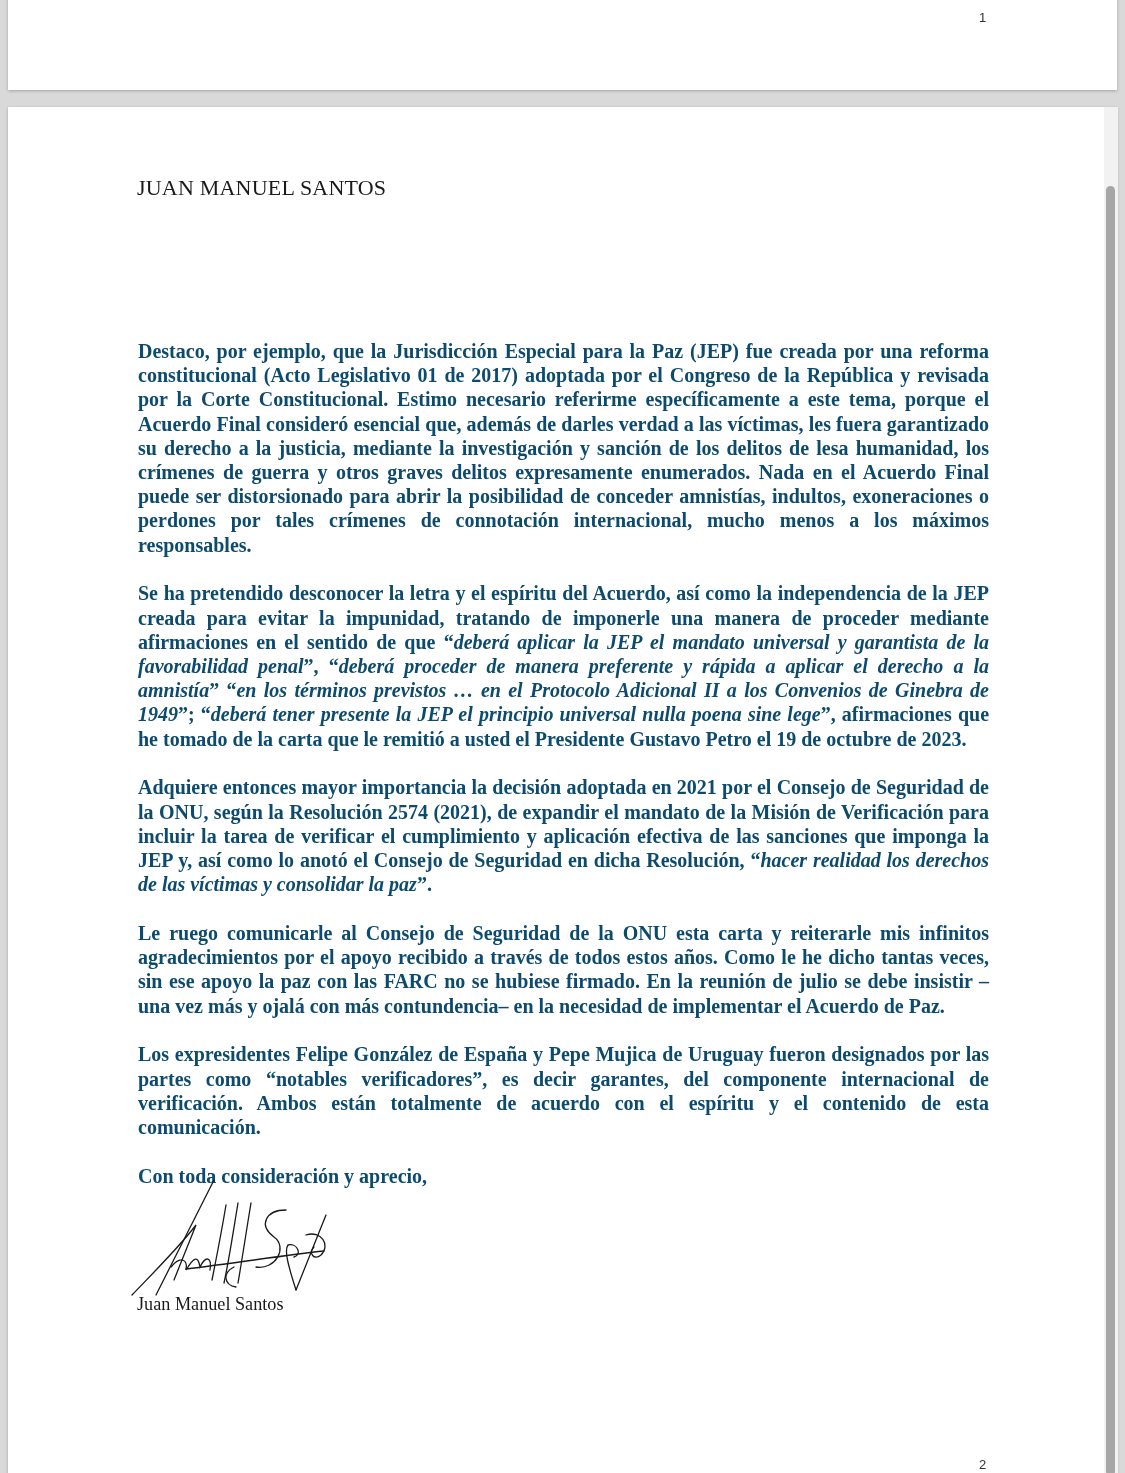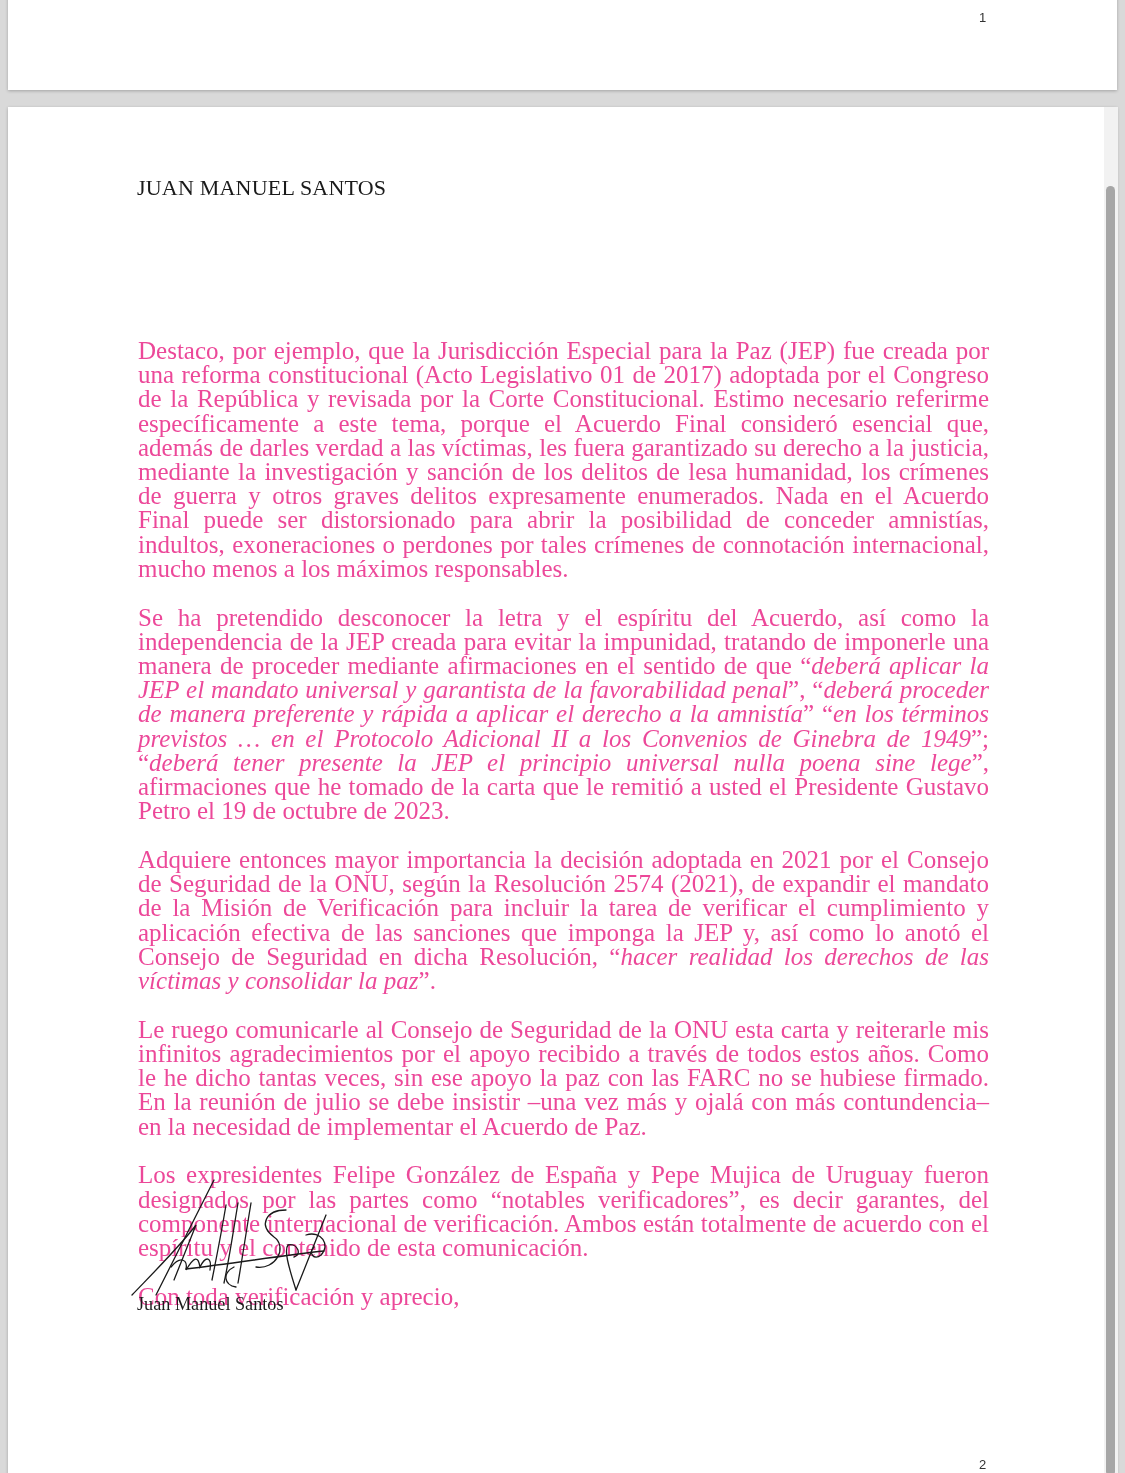--- a/index.html
+++ b/index.html
@@ -19,22 +19,23 @@
     font-size: 13px; color: #333;
   }
   .page-1 .page-number { left: 971px; top: 20px; }
   .page-2 .page-number { left: 971px; top: 1350px; }
   .header-name {
     position: absolute; left: 129px; top: 68px;
     font-size: 22px; letter-spacing: 0.2px; color: #1a1a1a;
   }
   .body {
     position: absolute; left: 130px; top: 232px; width: 851px;
-    font-size: 25px; line-height: 24.2px; color: #ec4899;
+    font-size: 20px; line-height: 24.2px; color: #0c4a6e;
     text-align: justify;
+    font-weight: bold;
   }
   .body p { margin: 0 0 24.6px 0; }
   .body em { font-style: italic; }
   .closing { margin-top: 0; }
   .signature {
     position: absolute; left: 118px; top: 1068px; width: 220px; height: 125px;
   }
   .signer-name {
     position: absolute; left: 129px; top: 1187px;
     font-size: 18.2px; color: #1a1a1a;
@@ -67,21 +68,21 @@
     </p>
     <p>
       <span>Adquiere entonces mayor importancia la decisión adoptada en 2021 por el Consejo de Seguridad de la ONU, según la Resolución 2574 (2021), de expandir el mandato de la Misión de Verificación para incluir la tarea de verificar el cumplimiento y aplicación efectiva de las sanciones que imponga la JEP y, así como lo anotó el Consejo de Seguridad en dicha Resolución, “</span><em>hacer realidad los derechos de las víctimas y consolidar la paz</em><span>”.</span>
     </p>
     <p>
       <span>Le ruego comunicarle al Consejo de Seguridad de la ONU esta carta y reiterarle mis infinitos agradecimientos por el apoyo recibido a través de todos estos años. Como le he dicho tantas veces, sin ese apoyo la paz con las FARC no se hubiese firmado. En la reunión de julio se debe insistir –una vez más y ojalá con más contundencia– en la necesidad de implementar el Acuerdo de Paz.</span>
     </p>
     <p>
       <span>Los expresidentes Felipe González de España y Pepe Mujica de Uruguay fueron designados por las partes como “notables verificadores”, es decir garantes, del componente internacional de verificación. Ambos están totalmente de acuerdo con el espíritu y el contenido de esta comunicación.</span>
     </p>
-    <p class="closing">Con toda verificación y aprecio,</p>
+    <p class="closing">Con toda consideración y aprecio,</p>
   </div>
 
   <svg class="signature" viewBox="0 0 220 125" fill="none" stroke="#1a1a1a" stroke-width="1.3" stroke-linecap="round">
     <path d="M88 5 C70 40 50 80 30 120"></path>
     <path d="M6 120 C30 95 55 70 70 50 C60 75 52 95 48 105"></path>
     <path d="M45 92 C55 80 62 85 60 95 C68 82 72 80 74 92 C80 80 86 82 84 95"></path>
     <path d="M100 30 C95 60 90 85 86 105"></path>
     <path d="M112 28 C107 58 103 85 98 108"></path>
     <path d="M125 28 C120 58 116 85 112 108"></path>
     <path d="M108 92 C96 98 98 110 110 112"></path>

